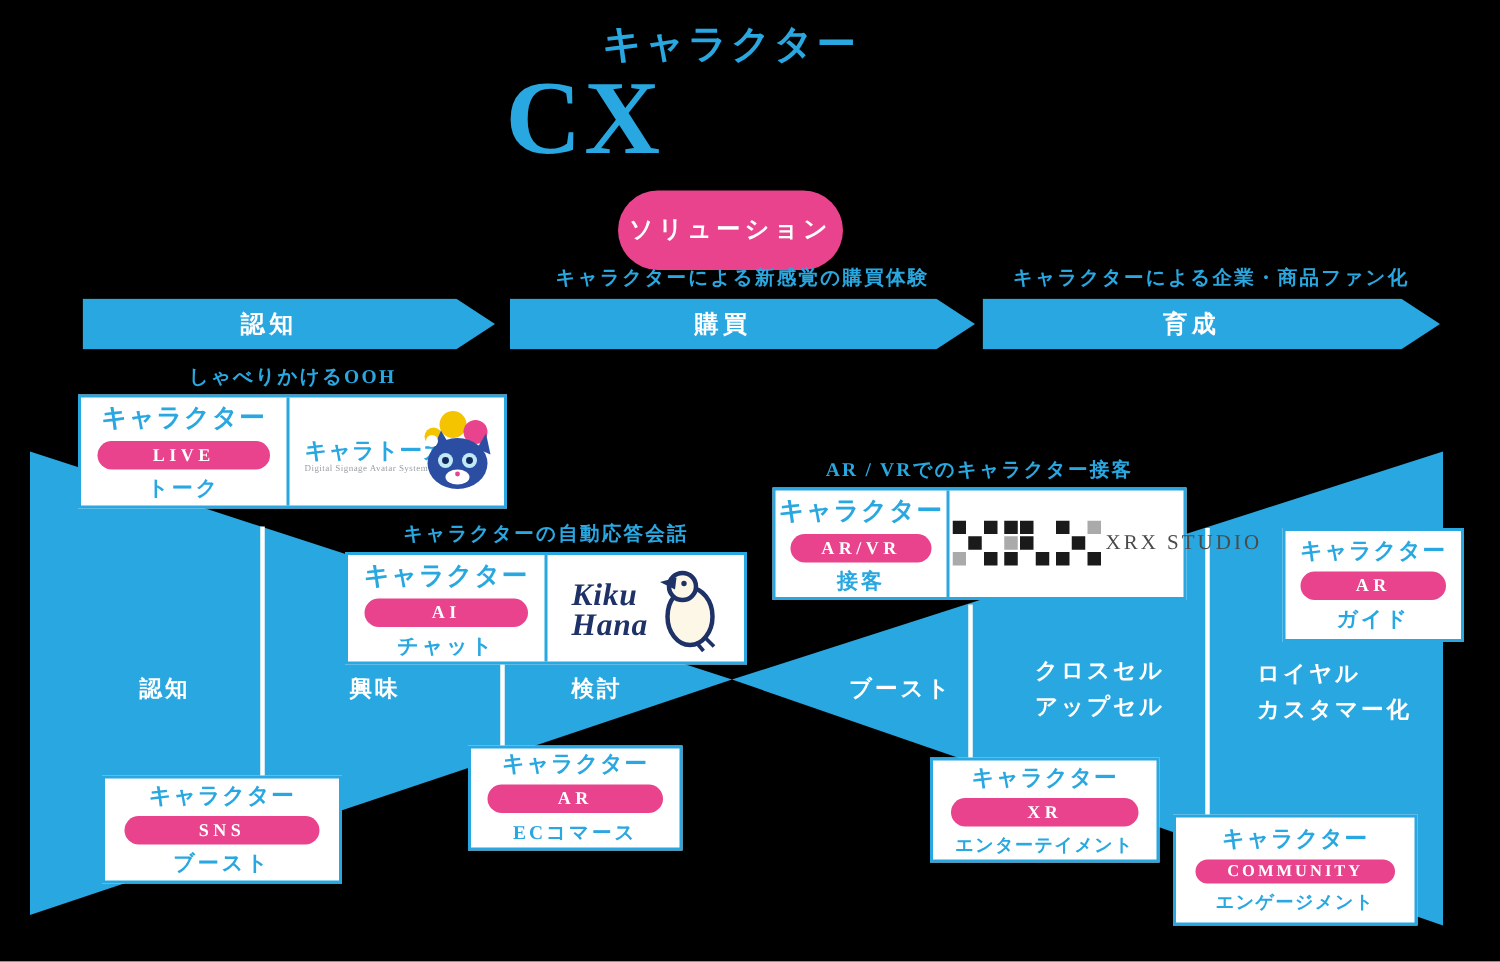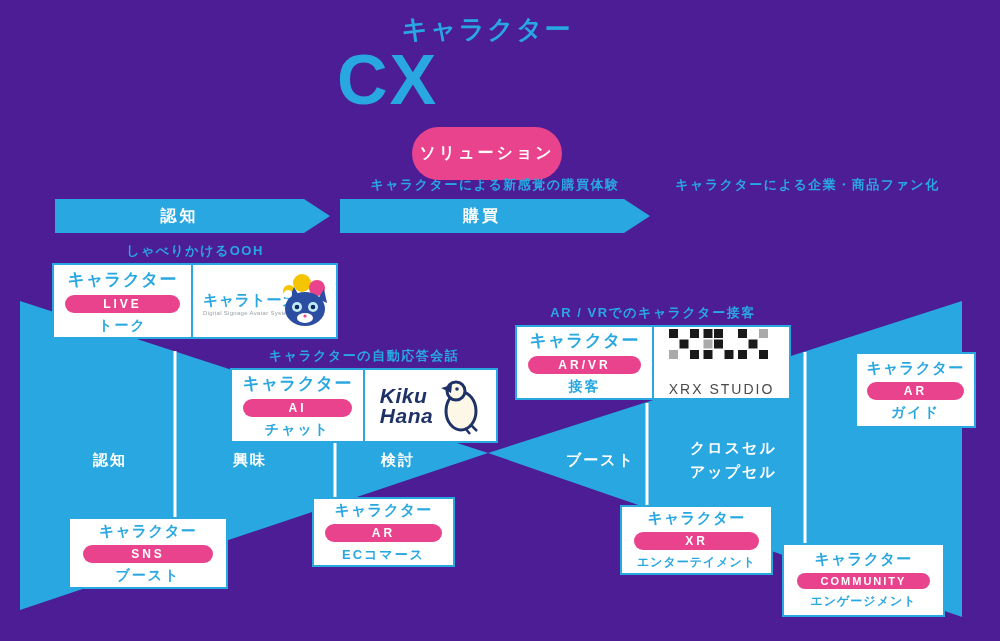--- a/index.html
+++ b/index.html
@@ -1,17 +1,17 @@
 <!DOCTYPE html>
 <html><head>
 <meta charset="utf-8">
 <style>
   html,body{margin:0;padding:0;background:#fff;}
-  #stage{position:relative;width:1000px;height:641px;overflow:hidden;background:#4c1d95;
-         font-family:Liberation Sans, sans-serif;}
+  #stage{position:relative;width:1000px;height:641px;overflow:hidden;background:#000000;
+         font-family:Liberation Serif, serif;}
   .abs{position:absolute;}
 
   
   .logo-kana{left:337px;top:12px;width:300px;text-align:center;color:#29A7E0;
              font-size:26px;font-weight:900;letter-spacing:2px;}
   .logo-cx{left:337px;top:34px;width:300px;text-align:left;color:#29A7E0;
            font-size:70px;font-weight:900;line-height:92px;letter-spacing:2px;}
   .logo-badge{left:412px;top:127px;width:150px;background:#E8438C;color:#fff;
               border-radius:999px;text-align:center;font-size:16px;font-weight:900;
               letter-spacing:3px;padding:16px 0;}
@@ -45,21 +45,21 @@
   
   .ct-wrap{position:relative;width:100%;height:100%;}
   .ct-name{position:absolute;left:8px;top:22px;color:#29A7E0;font-size:15px;
            font-weight:900;letter-spacing:0.5px;white-space:nowrap;}
   .ct-sub{position:absolute;left:8px;top:41px;color:#9aa0a6;font-size:6px;
           letter-spacing:0.3px;white-space:nowrap;}
   .ct-mascot{position:absolute;right:0px;top:2px;}
   .kh-wrap{display:flex;align-items:center;gap:4px;}
   .kh-text{color:#1F3267;font-style:italic;font-weight:900;font-size:21px;
            line-height:20px;letter-spacing:0.5px;}
-  .xrx-wrap{display:flex;flex-direction:column;gap:20px;}
+  .xrx-wrap{display:flex;flex-direction:row;align-items:center;gap:3px;}
   .xrx-name{color:#4a4a4a;font-size:14px;font-weight:500;letter-spacing:2px;white-space:nowrap;}
 </style>
 </head>
 <body>
 
 <div id="stage">
 
   <svg class="abs" style="left:0;top:0;" width="1000" height="641" viewBox="0 0 1000 641">
     <polygon points="20,301 488,453 20,610" fill="#29A7E0"></polygon>
     <polygon points="488,453 962,301 962,617" fill="#29A7E0"></polygon>
@@ -75,27 +75,32 @@
 
   <div class="abs scap" style="left:340px;width:310px;">キャラクターによる新感覚の購買体験</div>
   <div class="abs scap" style="left:655px;width:305px;">キャラクターによる企業・商品ファン化</div>
 
   <div class="abs arrow" style="left:55px;width:275px;">
       <span>認知</span>
     </div>
   <div class="abs arrow" style="left:340px;width:310px;">
       <span>購買</span>
     </div>
+  <div class="abs arrow" style="left:655px;width:305px;">
+      <span>育成</span>
+    </div>
 
   <div class="abs flabel center" style="left:70px;top:448px;width:80px;">認知</div>
   <div class="abs flabel center" style="left:210px;top:448px;width:80px;">興味</div>
   <div class="abs flabel center" style="left:358px;top:448px;width:80px;">検討</div>
   <div class="abs flabel center" style="left:553px;top:448px;width:95px;">ブースト</div>
   <div class="abs flabel" style="left:690px;top:436px;">クロスセル
 アップセル</div>
+  <div class="abs flabel" style="left:838px;top:438px;">ロイヤル
+カスタマー化</div>
 
   <div class="abs bcap" style="left:52px;top:242px;width:286px;">しゃべりかけるOOH</div>
   <div class="abs bcap" style="left:230px;top:347px;width:268px;">キャラクターの自動応答会話</div>
   <div class="abs bcap" style="left:515px;top:304px;width:276px;">AR / VRでのキャラクター接客</div>
 
   <div class="abs pbox" style="left:52px;top:263px;width:286px;height:76px;">
     <div class="cell split" style="max-width:133px;">
       <div class="brand">キャラクター</div>
       <div class="pill">LIVE</div>
       <div class="service">トーク</div>

